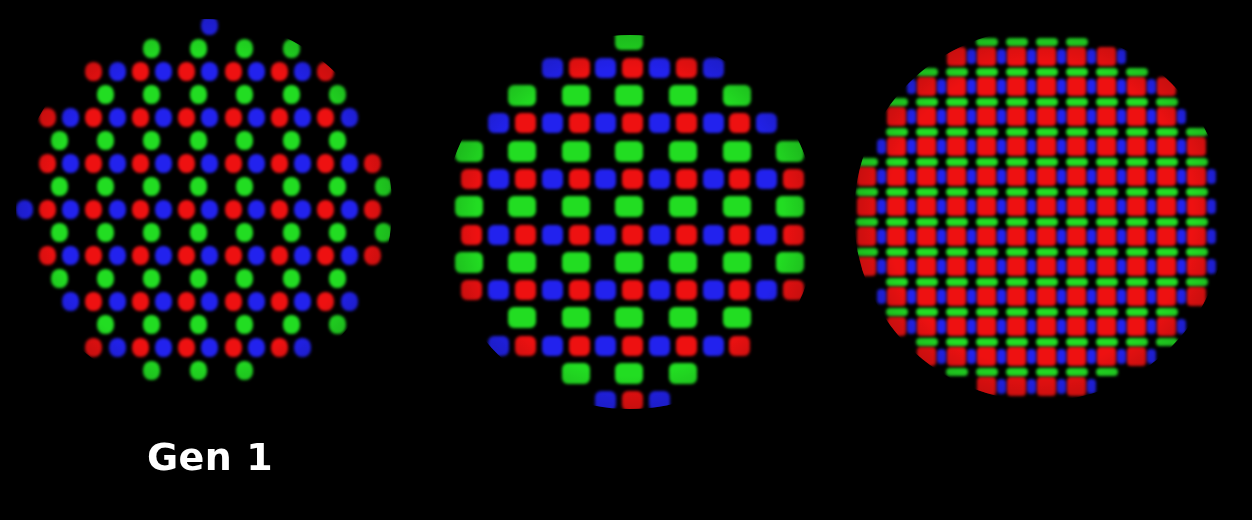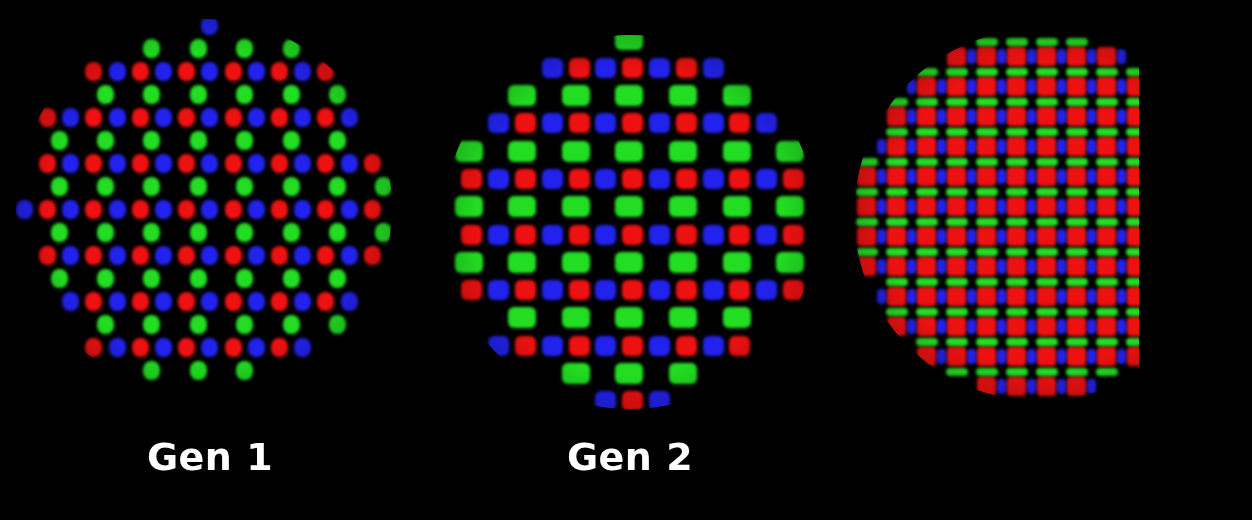--- a/index.html
+++ b/index.html
@@ -3,21 +3,21 @@
 <meta charset="utf-8">
 <title>Display Generations Micrograph</title>
 <style>
   html, body {
     margin: 0;
     padding: 0;
     background: #000000;
   }
   #stage {
     position: relative;
-    width: 1139px;
+    width: 1252px;
     height: 520px;
     background: #000000;
     overflow: hidden;
     font-family: "DejaVu Sans", "Liberation Sans", sans-serif;
   }
   .panel {
     position: absolute;
     top: 0;
     height: 520px;
   }
@@ -334,21 +334,20 @@
           <div class="px" style="left: 286.38px; top: 300.71px; width: 21px; height: 20px; background: rgb(238, 17, 17); border-radius: 6px;"></div>
           <div class="px" style="left: 118.864px; top: 328.01px; width: 28px; height: 21px; background: rgb(34, 221, 34); border-radius: 6px;"></div>
           <div class="px" style="left: 172.464px; top: 328.01px; width: 28px; height: 21px; background: rgb(34, 221, 34); border-radius: 6px;"></div>
           <div class="px" style="left: 226.064px; top: 328.01px; width: 28px; height: 21px; background: rgb(34, 221, 34); border-radius: 6px;"></div>
           <div class="px" style="left: 152.38px; top: 356.31px; width: 21px; height: 20px; background: rgb(34, 34, 238); border-radius: 6px;"></div>
           <div class="px" style="left: 179.18px; top: 356.31px; width: 21px; height: 20px; background: rgb(238, 17, 17); border-radius: 6px;"></div>
           <div class="px" style="left: 205.98px; top: 356.31px; width: 21px; height: 20px; background: rgb(34, 34, 238); border-radius: 6px;"></div>
         </div>
       <div class="vignette"></div>
     </div>
-    <div class="caption" id="cap-2" style="top: 438px;">Gen 2</div>
   </div>
 
   <div class="panel" style="left:840px; width:412px;">
     <div class="scope" id="scope-3" style="width: 372px; height: 372px; left: 14px; top: 29px;">
       <div class="grid bloom-3" id="grid-3">
           <div class="px" style="left: 122px; top: 8.6px; width: 22px; height: 8px; background: rgb(34, 221, 34); border-radius: 4px;"></div>
           <div class="px" style="left: 152px; top: 8.6px; width: 22px; height: 8px; background: rgb(34, 221, 34); border-radius: 4px;"></div>
           <div class="px" style="left: 182px; top: 8.6px; width: 22px; height: 8px; background: rgb(34, 221, 34); border-radius: 4px;"></div>
           <div class="px" style="left: 212px; top: 8.6px; width: 22px; height: 8px; background: rgb(34, 221, 34); border-radius: 4px;"></div>
           <div class="px" style="left: 92.5px; top: 18.1px; width: 19px; height: 19px; background: rgb(238, 17, 17); border-radius: 4px;"></div>

